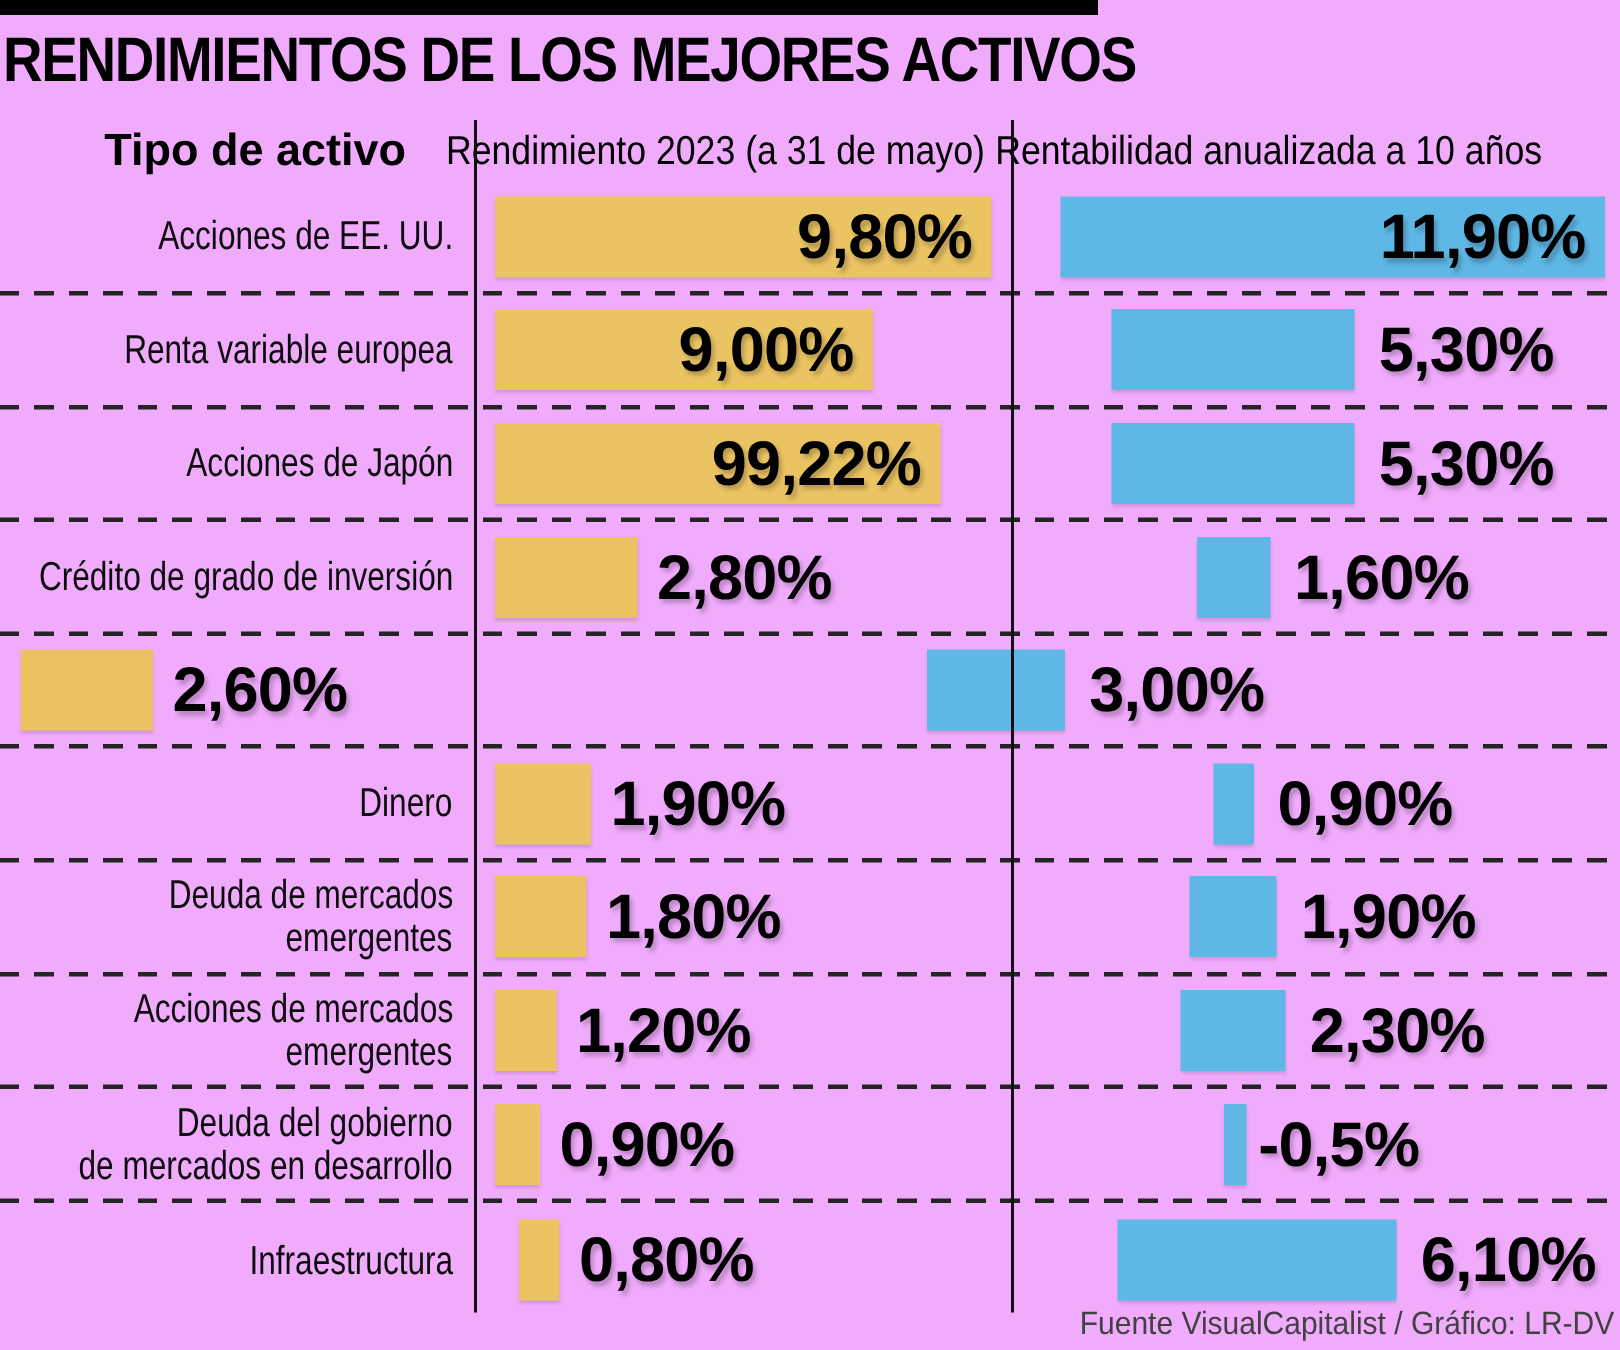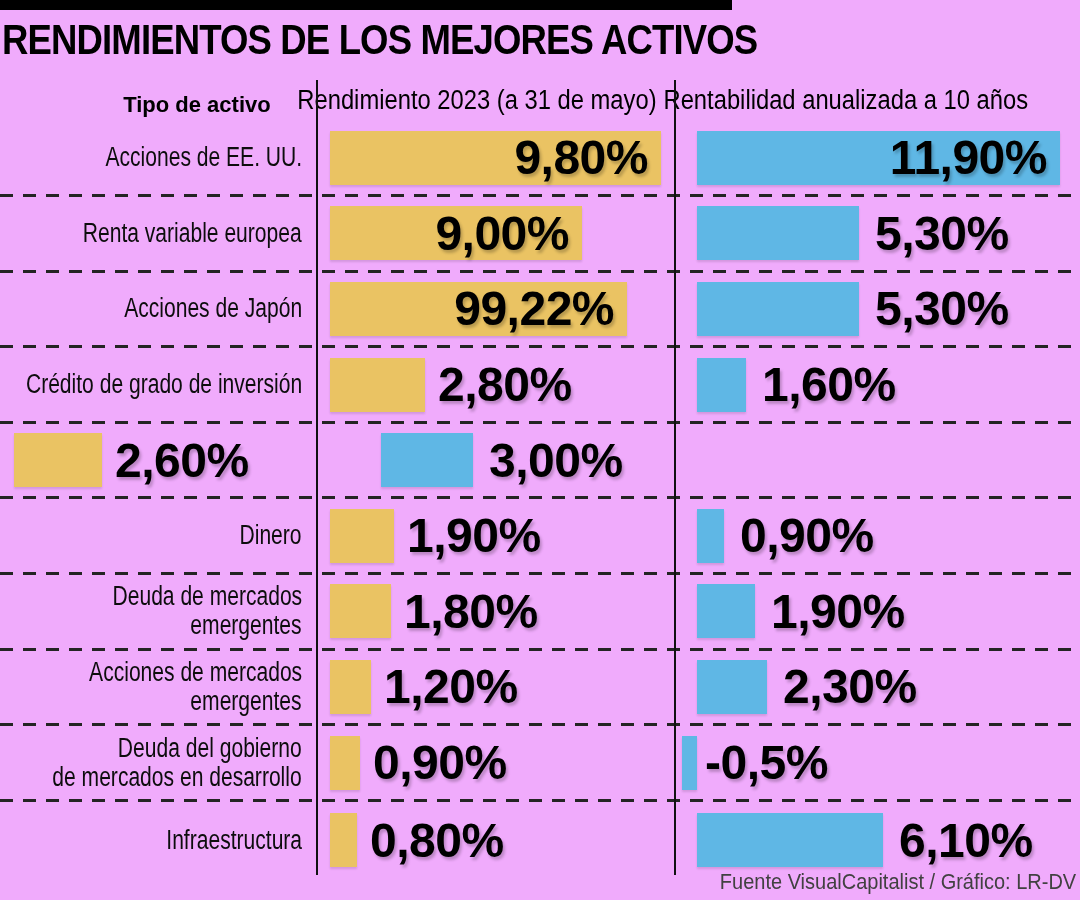--- a/index.html
+++ b/index.html
@@ -15,55 +15,55 @@
     transform:scaleX(0.87); transform-origin:left center;
   }
   .grid { position:absolute; left:0; top:80px; width:1080px; height:800px; }
   .vline { position:absolute; top:0; bottom:5px; width:2px; background:#111; }
   .vline-1 { left:316px; }
   .vline-2 { left:674px; }
 
   .grid-header { display:flex; height:40px; align-items:flex-end; }
   .h-label {
     width:316px; box-sizing:border-box; padding:0 14px 2px 0;
-    text-align:right; font-weight:bold; font-size:22px; white-space:nowrap;
+    text-align:right; font-weight:bold; font-size:30px; white-space:nowrap;
   }
   .h-col {
     box-sizing:border-box; padding:0 0 4px 14px; font-size:27px; white-space:nowrap;
     transform:scaleX(0.88); transform-origin:left bottom;
   }
   .h-2023 { width:360px; }
   .h-10y  { flex:1; padding-left:21px; }
 
   .row { position:relative; display:flex; height:75.6px; align-items:center; }
-  .row:last-child { height:80px; }
+  .row:last-child { height:80px;gap:16px; }
   .dash {
     position:absolute; left:0; right:0; bottom:-1.5px; height:3px;
     background:repeating-linear-gradient(90deg,#242424 0 13px, transparent 13px 23px);
   }
   .label-cell {
     width:316px; height:100%; box-sizing:border-box; padding-right:14px;
     display:flex; flex-direction:column; justify-content:center; align-items:flex-end;
     font-size:27px; line-height:29px; color:#0d0d0d;
   }
   .label-line { white-space:nowrap; transform:scaleX(0.78); transform-origin:right center; }
 
   .bar-cell { height:100%; box-sizing:border-box; display:flex; align-items:center; }
   .cell-2023 { width:360px; padding-left:14px; }
-  .cell-10y  { flex:1; padding-left:21px; }
+  .cell-10y  { flex:1; padding-left:21px;justify-content:center; }
 
   .bar {
     height:54px; flex:none;
     display:flex; align-items:center; justify-content:flex-end;
     box-shadow:0 2px 2px rgba(0,0,0,0.12);
   }
   .bar.neg { margin-left:-15px; }
 
   .val {
-    font-weight:bold; font-size:48px; letter-spacing:-0.5px; white-space:nowrap;
+    font-weight:bold; font-size:42px; letter-spacing:-0.5px; white-space:nowrap;
     color:#000; text-shadow:2px 3px 3px rgba(0,0,0,0.22);
   }
   .val.inside  { padding-right:13px; }
   .val.outside { margin-left:13px; }
   .cell-10y .val.outside { margin-left:16px; }
   .bar.neg + .val.outside { margin-left:8px; }
 
   .footer {
     position:absolute; top:870px; right:4px; font-size:21.5px; color:#414141;
     white-space:nowrap; transform:scaleX(0.93); transform-origin:right center;

